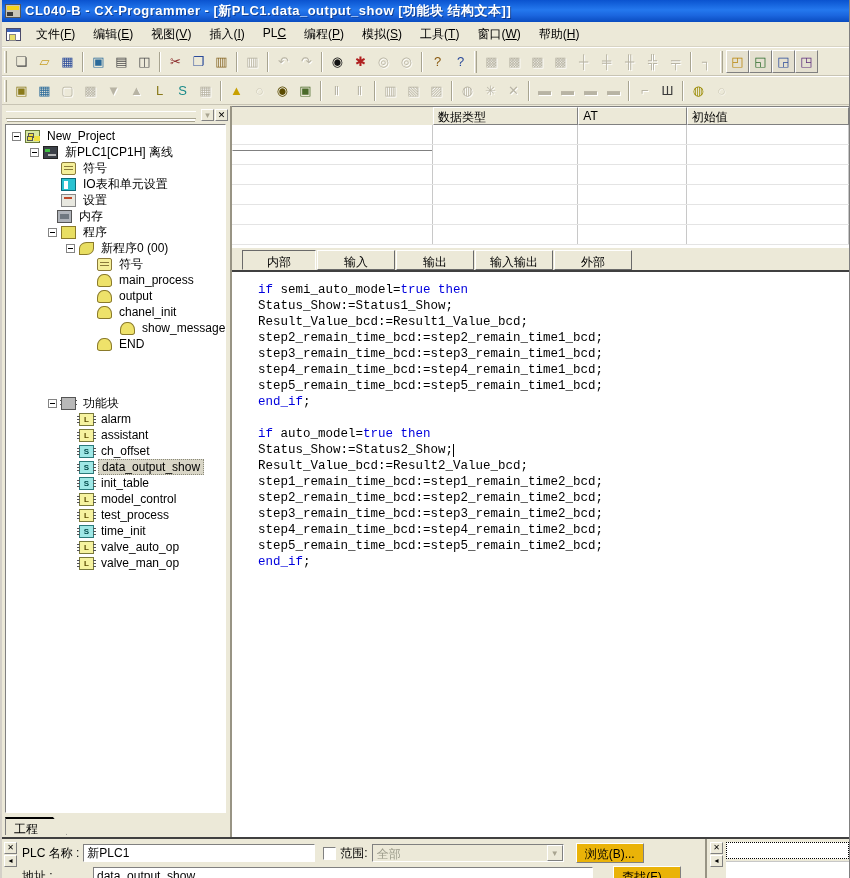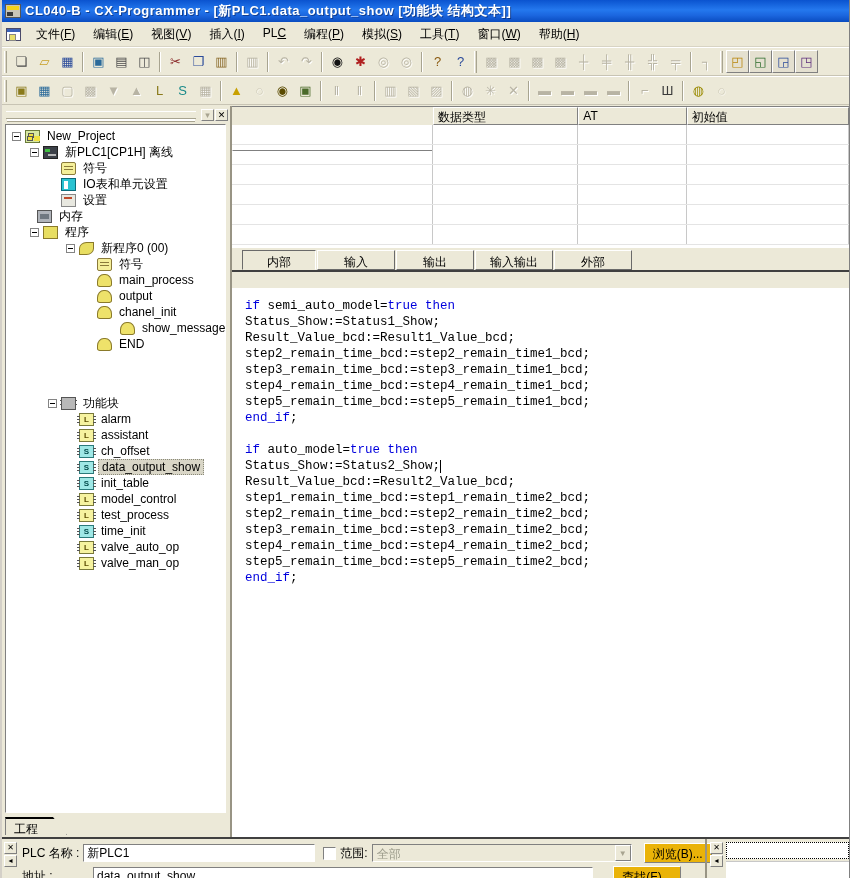--- a/index.html
+++ b/index.html
@@ -77,21 +77,21 @@
   .var-table { height:141px; background:#fff; overflow:hidden; }
   .vt-header { display:flex; height:18px; background:#ece9d8; }
   .vt-h { border:1px solid; border-color:#fff #808080 #808080 #fff; padding:1px 4px; font-size:12px; white-space:nowrap; overflow:hidden; }
   .vt-body-row { display:flex; height:20px; border-bottom:1px solid #e4e4e4; }
   .vt-c { border-right:1px solid #c8c8c8; height:100%; }
   
   .sheet-tabs { height:24px; display:flex; align-items:flex-start; padding:2px 0 0 10px; background:#ece9d8; border-bottom:2px solid #404040; }
   .stab { width:78px; height:20px; text-align:center; padding-top:3px; font-size:12px; background:#ece9d8; border:1px solid; border-color:#fff #6a6a6a #6a6a6a #fff; margin-right:1px; }
   .stab.active { border-color:#6a6a6a #fff #ece9d8 #6a6a6a; border-bottom:1px solid #ece9d8; width:74px; }
   
-  .code-editor { flex:1; background:#fff; padding:10px 0 0 13px; font-family:"Liberation Mono","DejaVu Sans Mono",monospace; font-size:12.5px; line-height:16px; overflow:hidden; cursor:text;margin-top:16px; }
+  .code-editor { flex:1; background:#fff; padding:10px 0 0 26px; font-family:"Liberation Mono","DejaVu Sans Mono",monospace; font-size:12.5px; line-height:16px; overflow:hidden; cursor:text; }
   .cl { white-space:pre; height:16px; }
   .kw { color:#0000dd; }
   .pl { color:#000; }
   .caret { display:inline-block; width:1px; height:13px; background:#000; vertical-align:text-bottom; }
 
   
   .bottom-panel { position:absolute; left:0; right:0; bottom:0; height:41px; background:#ece9d8; border-top:2px solid #404040; overflow:hidden; }
   .bp-leftcol { position:absolute; left:2px; top:3px; width:14px; }
   .sm-btn { width:13px; height:12px; background:#ece9d8; border:1px solid; border-color:#fff #808080 #808080 #fff; font-size:8px; line-height:10px; text-align:center; margin-bottom:1px; }
   .bp-row1 { position:absolute; left:20px; top:4px; height:20px; display:flex; align-items:center; }
@@ -365,26 +365,26 @@
           <div class="tree-row" style="padding-left: 42px;">
             <span class="exp-space"></span>
             <span class="ti i-io-table"></span>
             <span class="tree-label">IO表和单元设置</span>
           </div>
           <div class="tree-row" style="padding-left: 42px;">
             <span class="exp-space"></span>
             <span class="ti i-settings"></span>
             <span class="tree-label">设置</span>
           </div>
-          <div class="tree-row" style="padding-left: 18px;">
+          <div class="tree-row" style="padding-left: 38px;">
             <span class="exp-space"></span>
             <span class="ti i-memory"></span>
             <span class="tree-label">内存</span>
           </div>
-          <div class="tree-row" style="padding-left: 24px;">
+          <div class="tree-row" style="padding-left: 42px;">
             <span class="exp"></span>
             <span class="ti i-programs"></span>
             <span class="tree-label">程序</span>
           </div>
           <div class="tree-row" style="padding-left: 60px;">
             <span class="exp"></span>
             <span class="ti i-program"></span>
             <span class="tree-label">新程序0 (00)</span>
           </div>
           <div class="tree-row" style="padding-left: 78px;">
@@ -555,21 +555,21 @@
   <div class="bottom-panel">
     <div class="bp-leftcol">
       <div class="sm-btn">✕</div>
       <div class="sm-btn">◂</div>
     </div>
     <div class="bp-row1">
       <span class="bp-label">PLC 名称 :</span>
       <input class="bp-input" style="width: 232px;" value="新PLC1">
       <span class="cb"></span>
       <span class="bp-label">范围:</span>
-      <div class="combo" style="width:260px;">
+      <div class="combo" style="width:192px;">
         <span class="cv">全部</span>
         <span class="ca">▼</span>
       </div>
       <button class="bp-btn" style="margin-left:12px;width:68px;">浏览(B)...</button>
     </div>
     <div class="bp-row2">
       <span class="bp-label" style="width:67px;">地址 :</span>
       <input class="bp-input" style="width: 500px;" value="data_output_show">
       <button class="bp-btn" style="margin-left:20px;width:68px;">查找(F)...</button>
     </div>

